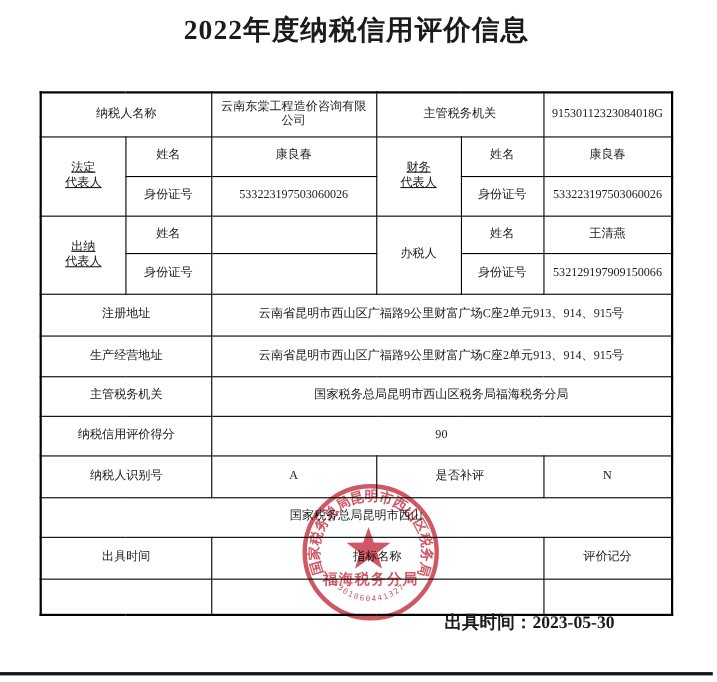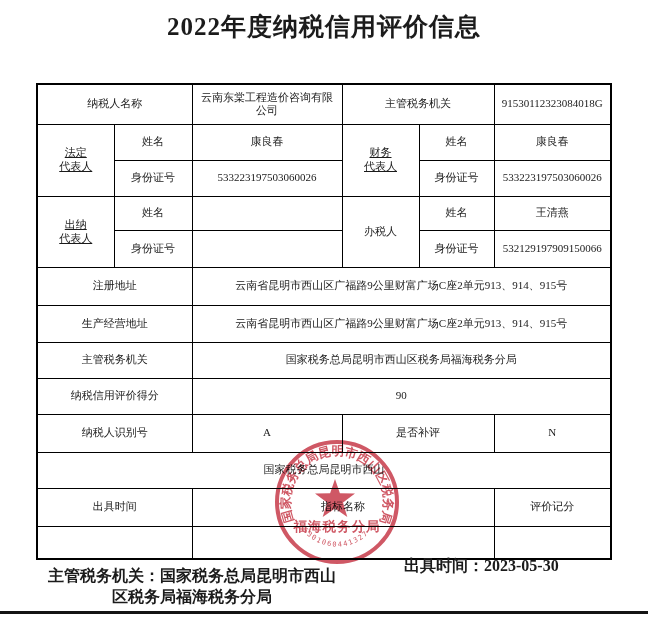--- a/index.html
+++ b/index.html
@@ -122,22 +122,20 @@
         <td>评价记分</td>
       </tr>
       <tr style="height:33px">
         <td colspan="2"></td>
         <td colspan="3"></td>
         <td></td>
       </tr>
     </tbody>
   </table>
 
-  <div class="footer-left">主管税务机关：国家税务总局昆明市西山
-区税务局福海税务分局</div>
   <div class="footer-right"><span>出具时间：</span><span>2023-05-30</span></div>
 
   <svg class="seal" viewBox="0 0 150 150" aria-hidden="true">
     <defs>
       <path id="ringPath" d="M 32.4,94.9 A 47,47 0 1 1 117.6,94.9" fill="none"></path>
       <path id="codePath" d="M 36,97 A 45,45 0 0 0 114,97" fill="none"></path>
     </defs>
     <circle cx="75" cy="75" r="60" fill="none" stroke="#c9414f" stroke-width="4"></circle>
     <text font-size="12.5" font-weight="bold" fill="#c9414f" style="font-family:'Liberation Serif','DejaVu Serif',serif;">
       <textPath href="#ringPath" startOffset="1">国家税务总局昆明市西山区税务局</textPath>

